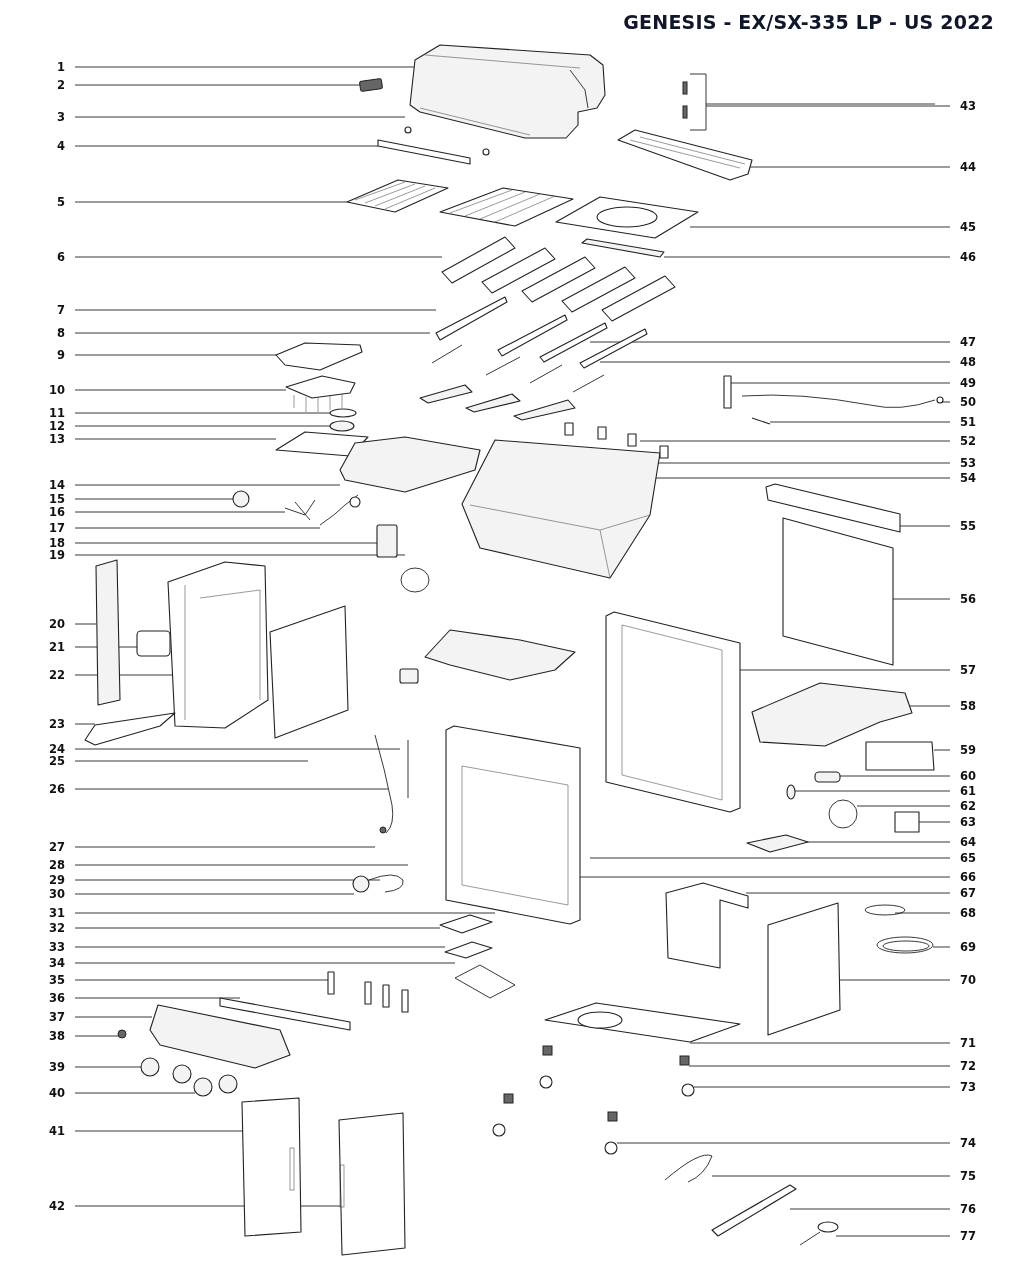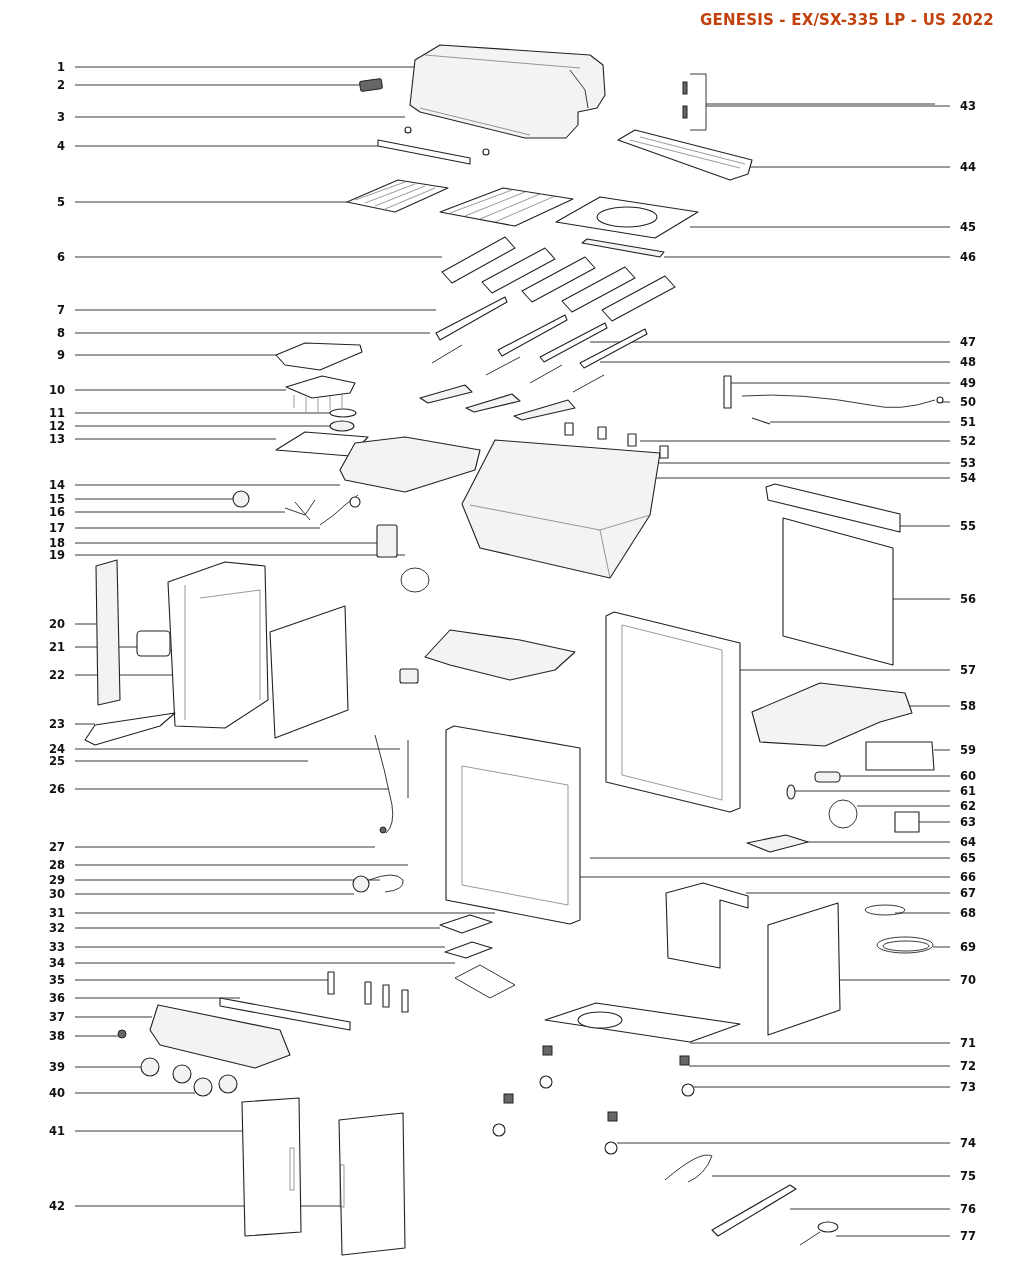--- a/index.html
+++ b/index.html
@@ -1,17 +1,17 @@
 <!DOCTYPE html>
 <html><head>
 <meta charset="utf-8">
 <style>
   html, body { margin:0; padding:0; background:#ffffff; }
   body { width:1024px; height:1280px; position:relative; overflow:hidden; font-family:"DejaVu Sans", sans-serif; }
-  #title { position:absolute; right:30px; top:11px; font-size:15px; font-weight:bold; color:#c2410c; letter-spacing:0.2px; }
+  #title { position:absolute; right:30px; top:11px; font-size:19px; font-weight:bold; color:#0f172a; letter-spacing:0.2px; }
   svg#diagram { position:absolute; left:0; top:0; }
   .lbl { font-family:"DejaVu Sans", sans-serif; font-size:11.5px; font-weight:bold; fill:#111; }
   .ln { stroke:#222; stroke-width:0.9; fill:none; }
   .p { stroke:#222; stroke-width:1.1; fill:#fff; stroke-linejoin:round; }
   .pg { stroke:#222; stroke-width:1.1; fill:#f3f3f3; stroke-linejoin:round; }
   .pd { stroke:#222; stroke-width:1; fill:#666; }
   .thin { stroke:#555; stroke-width:0.6; fill:none; }
 </style>
 </head>
 <body>

